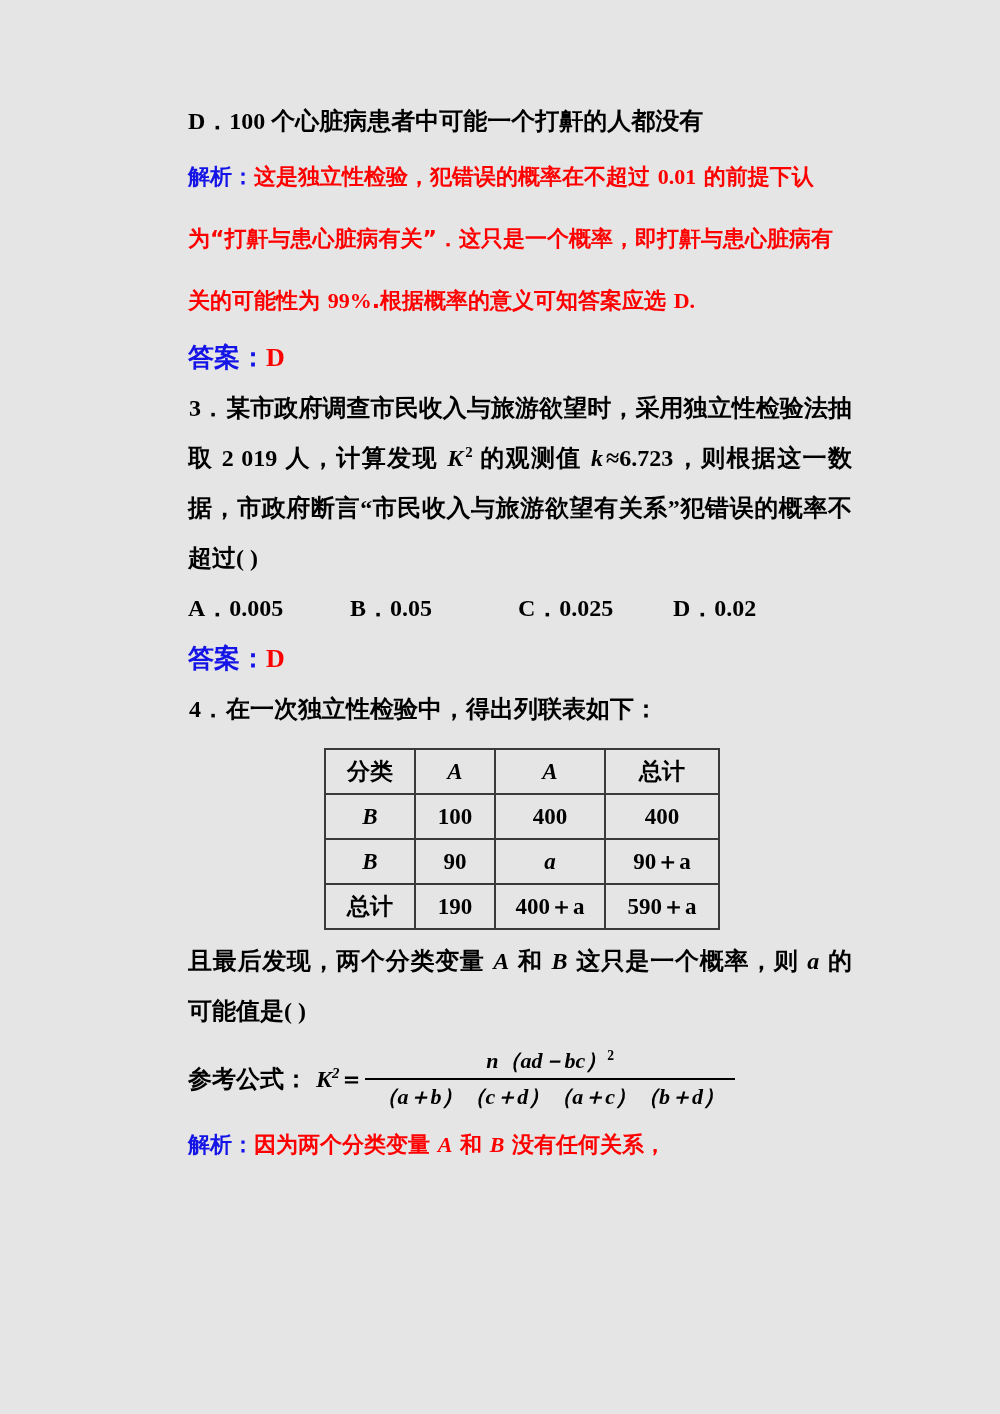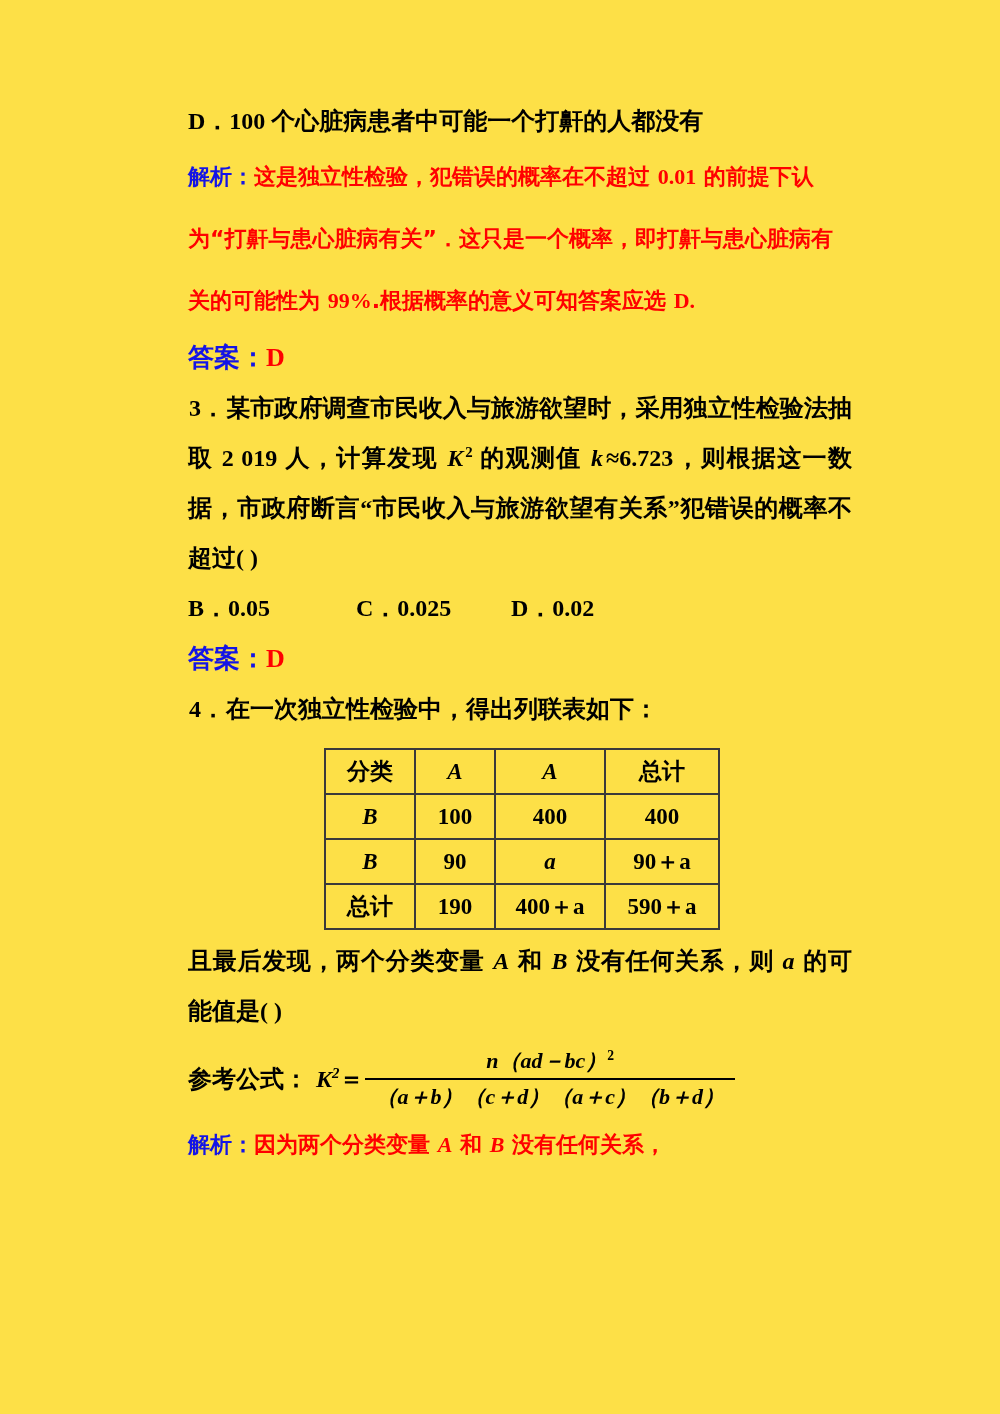--- a/index.html
+++ b/index.html
@@ -14,21 +14,21 @@
     font-family: "Liberation Serif", "DejaVu Serif", serif;
     color: #000000;
     overflow: hidden;
   }
 
   .page {
     position: absolute;
     left: 0; top: 0;
     width: 1000px;
     height: 1414px;
-    background: #fde047;
+    background: #e5e5e5;
   }
 
   .content {
     position: absolute;
     left: 152px;
     top: 96px;
     width: 700px;
   }
 
   
@@ -198,20 +198,21 @@
 
     <div class="ansline">
       <span class="tag">答案：</span><span class="val">D</span>
     </div>
 
     <div class="q" style="padding-left:36px; text-indent:0;">
       <span class="num">3．</span><span>某市政府调查市民收入与旅游欲望时，采用独立性检验法抽取 </span><span class="num">2 019</span><span> 人，计算发现 </span><span class="mi">K</span><sup>2</sup><span> 的观测值 </span><span class="mi">k</span><span class="num">≈6.723</span><span>，则根据这一数据，市政府断言“市民收入与旅游欲望有关系”犯错误的概率不超过(      )</span>
     </div>
 
     <div class="opts">
+      <span class="opt o1">A．0.005</span>
       <span class="opt o2">B．0.05</span>
       <span class="opt o3">C．0.025</span>
       <span class="opt">D．0.02</span>
     </div>
 
 
     <div class="ansline">
       <span class="tag">答案：</span><span class="val">D</span>
     </div>
 
@@ -244,21 +245,21 @@
             <td class="c0">总计</td>
             <td class="c1">190</td>
             <td class="c2">400＋a</td>
             <td class="c3">590＋a</td>
           </tr>
         </tbody>
       </table>
     </div>
 
     <div class="q" style="padding-left:36px;">
-      <span>且最后发现，两个分类变量 </span><span class="mi">A</span><span> 和 </span><span class="mi">B</span><span> 没有任何关系，则 </span><span class="mi">a</span><span> 的可能值是(      )</span>
+      <span>且最后发现，两个分类变量 </span><span class="mi">A</span><span> 和 </span><span class="mi">B</span><span> 这只是一个概率，则 </span><span class="mi">a</span><span> 的可能值是(      )</span>
     </div>
 
 
     <div class="formula-row">
       <span class="lbl">参考公式：</span>
       <span class="lhs"><span>K</span><sup>2</sup><span style="font-style:normal">＝</span></span>
       <span class="frac">
         <span class="numer it"><span>n（ad－bc）</span><sup style="font-style:normal">2</sup></span>
         <span class="bar"></span>
         <span class="denom it">（a＋b）（c＋d）（a＋c）（b＋d）</span>

